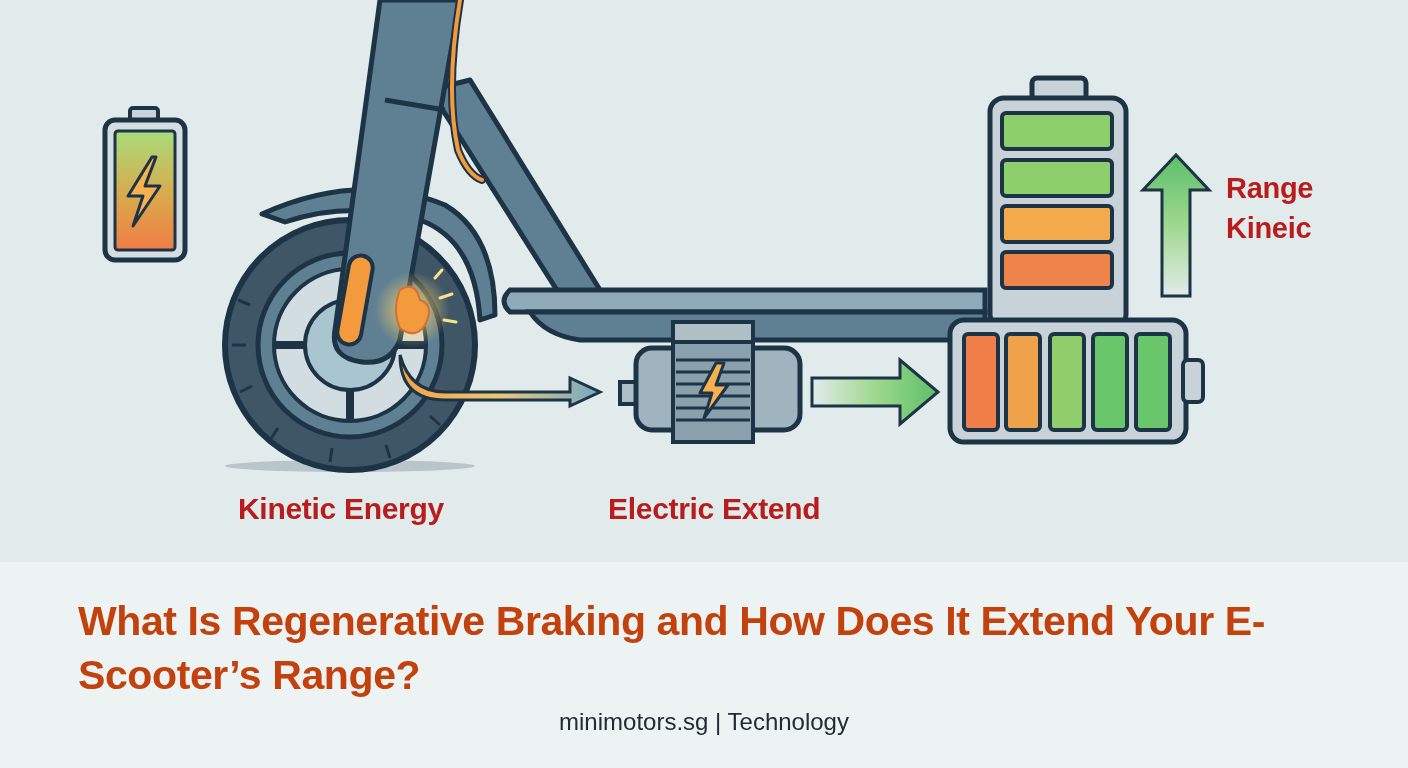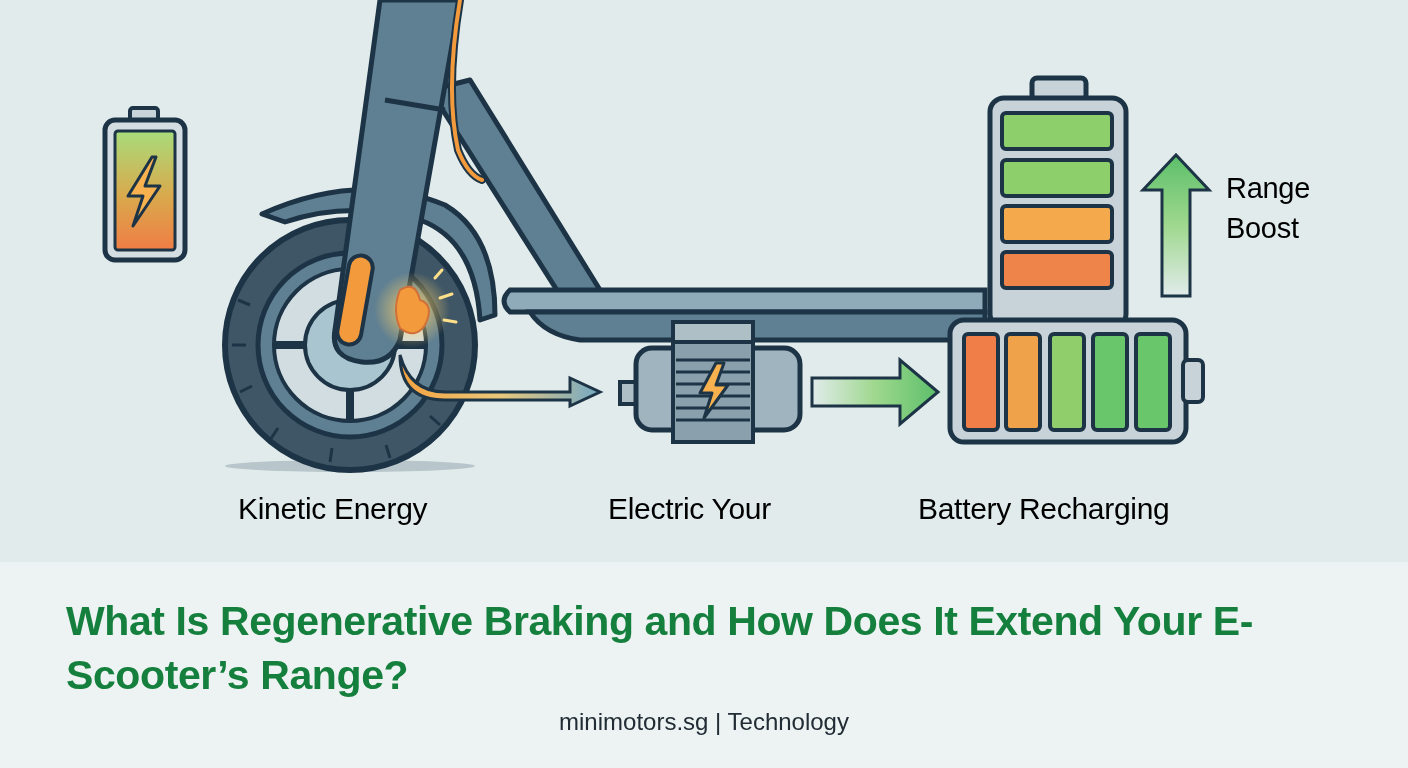--- a/index.html
+++ b/index.html
@@ -7,32 +7,32 @@
     width: 1408px; height: 768px; overflow: hidden; position: relative;
     background: #e3ecec;
     font-family: "Liberation Sans", "DejaVu Sans", sans-serif;
   }
   .illustration {
     position: absolute; left: 0; top: 0; width: 1408px; height: 562px;
     background: #e1ebeb;
   }
   .illustration svg { position: absolute; left: 0; top: 0; }
   .label {
-    position: absolute; color: #000000; font-weight: normal;
+    position: absolute; color: #b91c1c; font-weight: bold;
     letter-spacing: -0.3px; white-space: nowrap;
   }
   .caption { font-size: 30px; top: 492px; }
   .side-label { font-size: 29px; line-height: 40px; }
   .footer {
     position: absolute; left: 0; top: 562px; width: 1408px; height: 206px;
     background: #edf2f2;
   }
   .headline {
-    position: absolute; left: 66px; top: 594px; width: 1300px;
-    font-size: 41px; line-height: 54px; font-weight: bold; color: #15803d;
+    position: absolute; left: 78px; top: 594px; width: 1300px;
+    font-size: 41px; line-height: 54px; font-weight: bold; color: #c2410c;
     letter-spacing: -0.4px;
   }
   .byline {
     position: absolute; left: 0; width: 1408px; top: 708px; text-align: center;
     font-size: 24px; color: #222c34;
   }
 </style>
 </head>
 <body>
 
@@ -157,24 +157,23 @@
       <rect x="964" y="334" width="34" height="96" rx="4" fill="#ef7e48" stroke="#1d3446" stroke-width="4"></rect>
       <rect x="1006" y="334" width="34" height="96" rx="4" fill="#f0a24a" stroke="#1d3446" stroke-width="4"></rect>
       <rect x="1050" y="334" width="34" height="96" rx="4" fill="#8fce6a" stroke="#1d3446" stroke-width="4"></rect>
       <rect x="1093" y="334" width="34" height="96" rx="4" fill="#6ac66a" stroke="#1d3446" stroke-width="4"></rect>
       <rect x="1136" y="334" width="34" height="96" rx="4" fill="#6ac66a" stroke="#1d3446" stroke-width="4"></rect>
     </g>
   </svg>
 
   <div class="label side-label" style="left:1226px; top:168px;">
     <div>Range</div>
-    <div>Boost</div>
+    <div>Kineic</div>
   </div>
 
   <div class="label caption" style="left:238px;">Kinetic Energy</div>
-  <div class="label caption" style="left:608px;">Electric Your</div>
-  <div class="label caption" style="left:918px;">Battery Recharging</div>
+  <div class="label caption" style="left:608px;">Electric Extend</div>
 </div>
 
 <div class="footer">
 </div>
 <div class="headline">What Is Regenerative Braking and How Does It Extend Your E-Scooter’s Range?</div>
 <div class="byline">minimotors.sg | Technology</div>
 
 </body></html>

